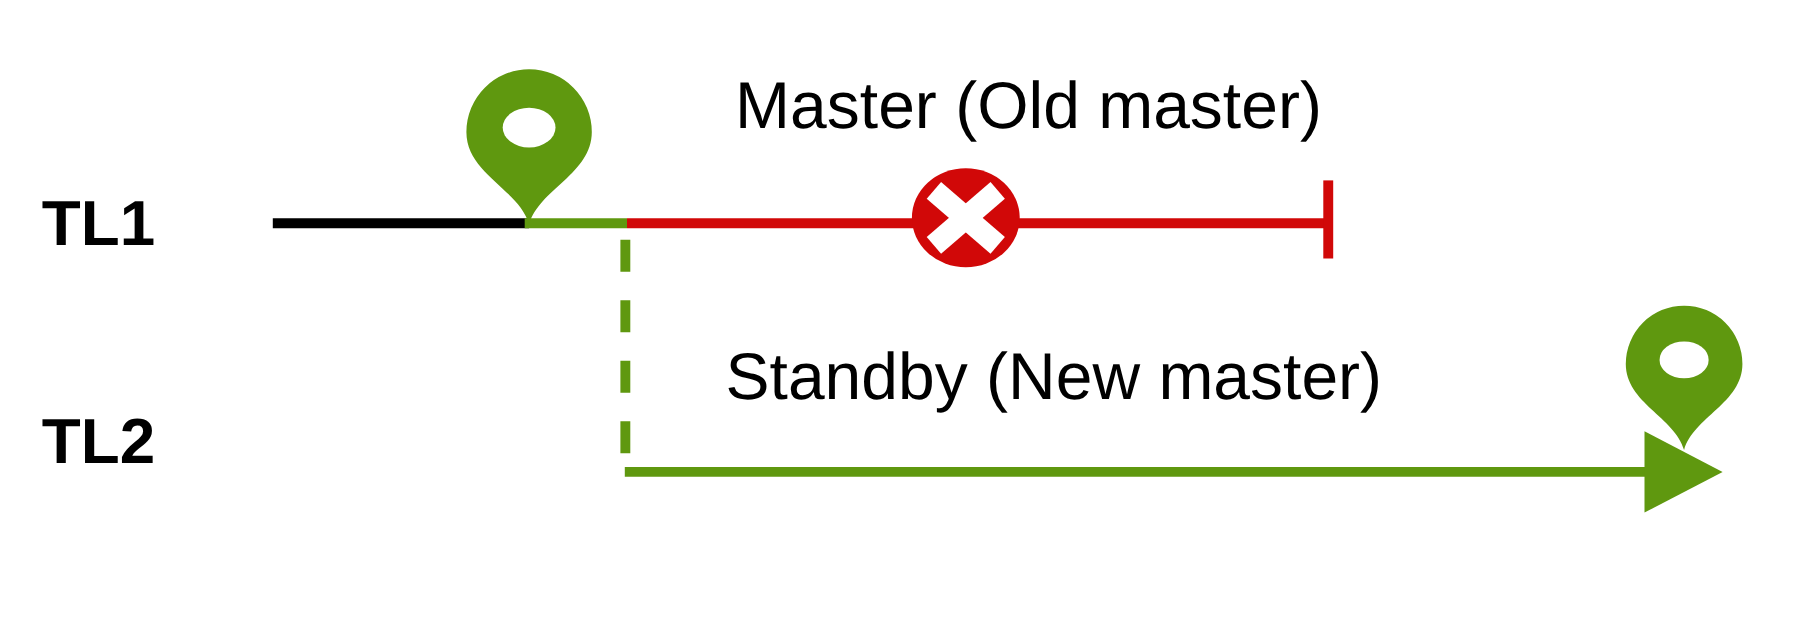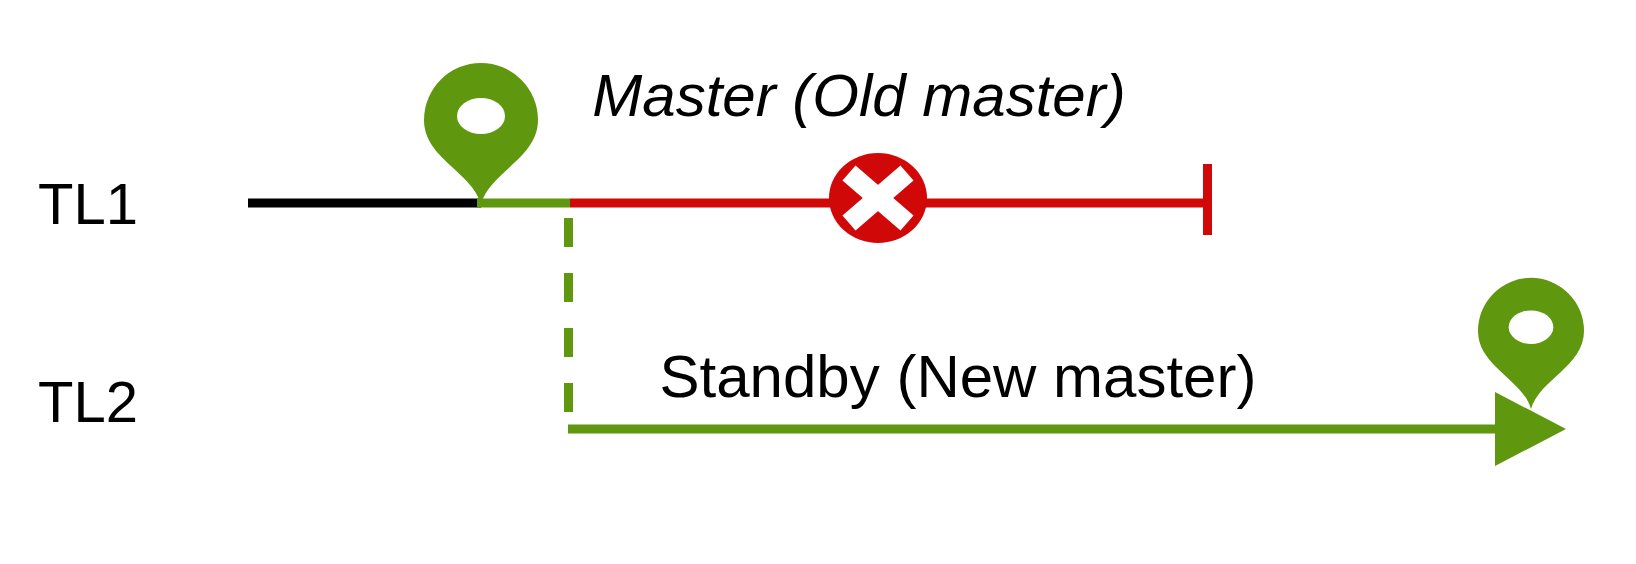--- a/index.html
+++ b/index.html
@@ -22,29 +22,30 @@
   }
   .txt {
     position: absolute;
     color: #000000;
     line-height: 1.05;
     white-space: nowrap;
   }
   .tl-label {
     font-size: 58px;
     left: 38px;
+    font-weight: bold;
   }
   .annotation {
     font-size: 60px;
     transform: translateX(-50%);
   }
   #tl1-label { top: 174px; }
   #tl2-label { top: 372px; }
-  #master-annotation  { left: 859px; top: 64px; font-style: italic; }
-  #standby-annotation { left: 958px; top: 311px; margin-top: 34px; }
+  #master-annotation  { left: 935px; top: 64px; }
+  #standby-annotation { left: 958px; top: 311px; }
 </style>
 </head>
 <body>
 
 <div class="canvas">
 
   <svg class="diagram-svg" width="1636" height="564" viewBox="0 0 1636 564">
 
     <line x1="248" y1="203" x2="481" y2="203" stroke="#000000" stroke-width="9"></line>
 

